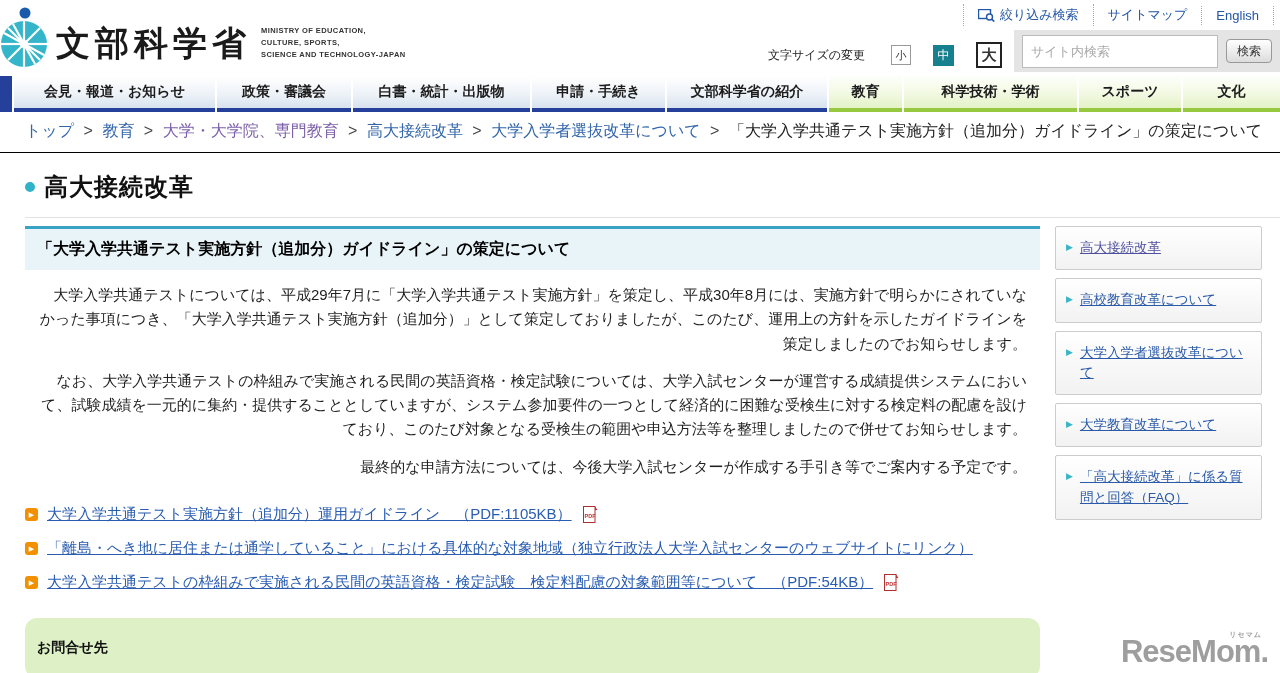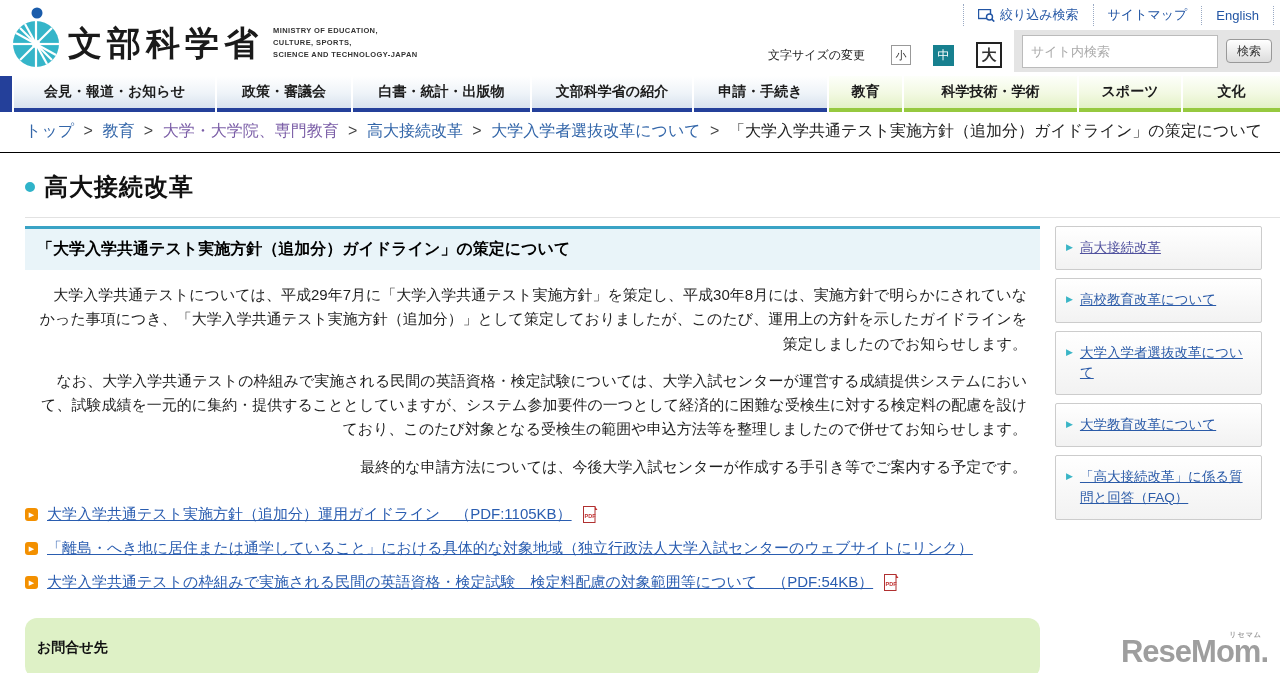--- a/index.html
+++ b/index.html
@@ -6,21 +6,21 @@
   html,body { margin:0; padding:0; }
   body {
     width:1280px; height:673px; overflow:hidden; position:relative;
     background:#ffffff;
     font-family:"Liberation Sans","DejaVu Sans",sans-serif;
     color:#222;
   }
 
   
   .header { position:relative; height:76px; }
-  .logo-area { position:absolute; left:12px; top:5px; display:flex; align-items:flex-start; }
+  .logo-area { position:absolute; left:0; top:5px; display:flex; align-items:flex-start; }
   .logo-mark { width:48px; height:64px; }
   .logo-title { font-size:34px; font-weight:bold; color:#1a1a1a; letter-spacing:5px; margin:16px 0 0 8px; }
   .logo-en { margin:20px 0 0 10px; font-size:7.5px; font-weight:bold; color:#333; line-height:1.6; letter-spacing:.4px; }
 
   .utility { position:absolute; top:4px; right:6px; display:flex; align-items:center; font-size:13px; }
   .utility-item { display:flex; align-items:center; gap:5px; padding:2px 14px; border-left:1px dotted #9aaac4; color:#2255a4; cursor:pointer; }
   .utility-item:last-child { border-right:1px dotted #9aaac4; }
 
   .fontsize-row { position:absolute; top:42px; right:278px; display:flex; align-items:center; gap:22px; }
   .fontsize-label { font-size:12px; color:#222; margin-right:4px; }
@@ -143,22 +143,22 @@
     <input class="search-input" type="text" placeholder="サイト内検索" style="">
     <button class="search-btn">検索</button>
   </div>
 </div>
 
 <div class="nav">
   <div class="nav-stub"></div>
   <div class="nav-item" style="width:201px">会見・報道・お知らせ</div>
   <div class="nav-item" style="width:134px">政策・審議会</div>
   <div class="nav-item" style="width:177px">白書・統計・出版物</div>
+  <div class="nav-item" style="width:133px">申請・手続き</div>
   <div class="nav-item" style="width:160px">文部科学省の紹介</div>
-  <div class="nav-item" style="width:133px">申請・手続き</div>
   <div class="nav-item green" style="width:73px">教育</div>
   <div class="nav-item green" style="width:173px">科学技術・学術</div>
   <div class="nav-item green" style="width:102px">スポーツ</div>
   <div class="nav-item green" style="flex:1">文化</div>
 </div>
 
 <div class="breadcrumb">
   <span class="bc-link">トップ</span>
   <span class="sep">&gt;</span>
   <span class="bc-link">教育</span>

